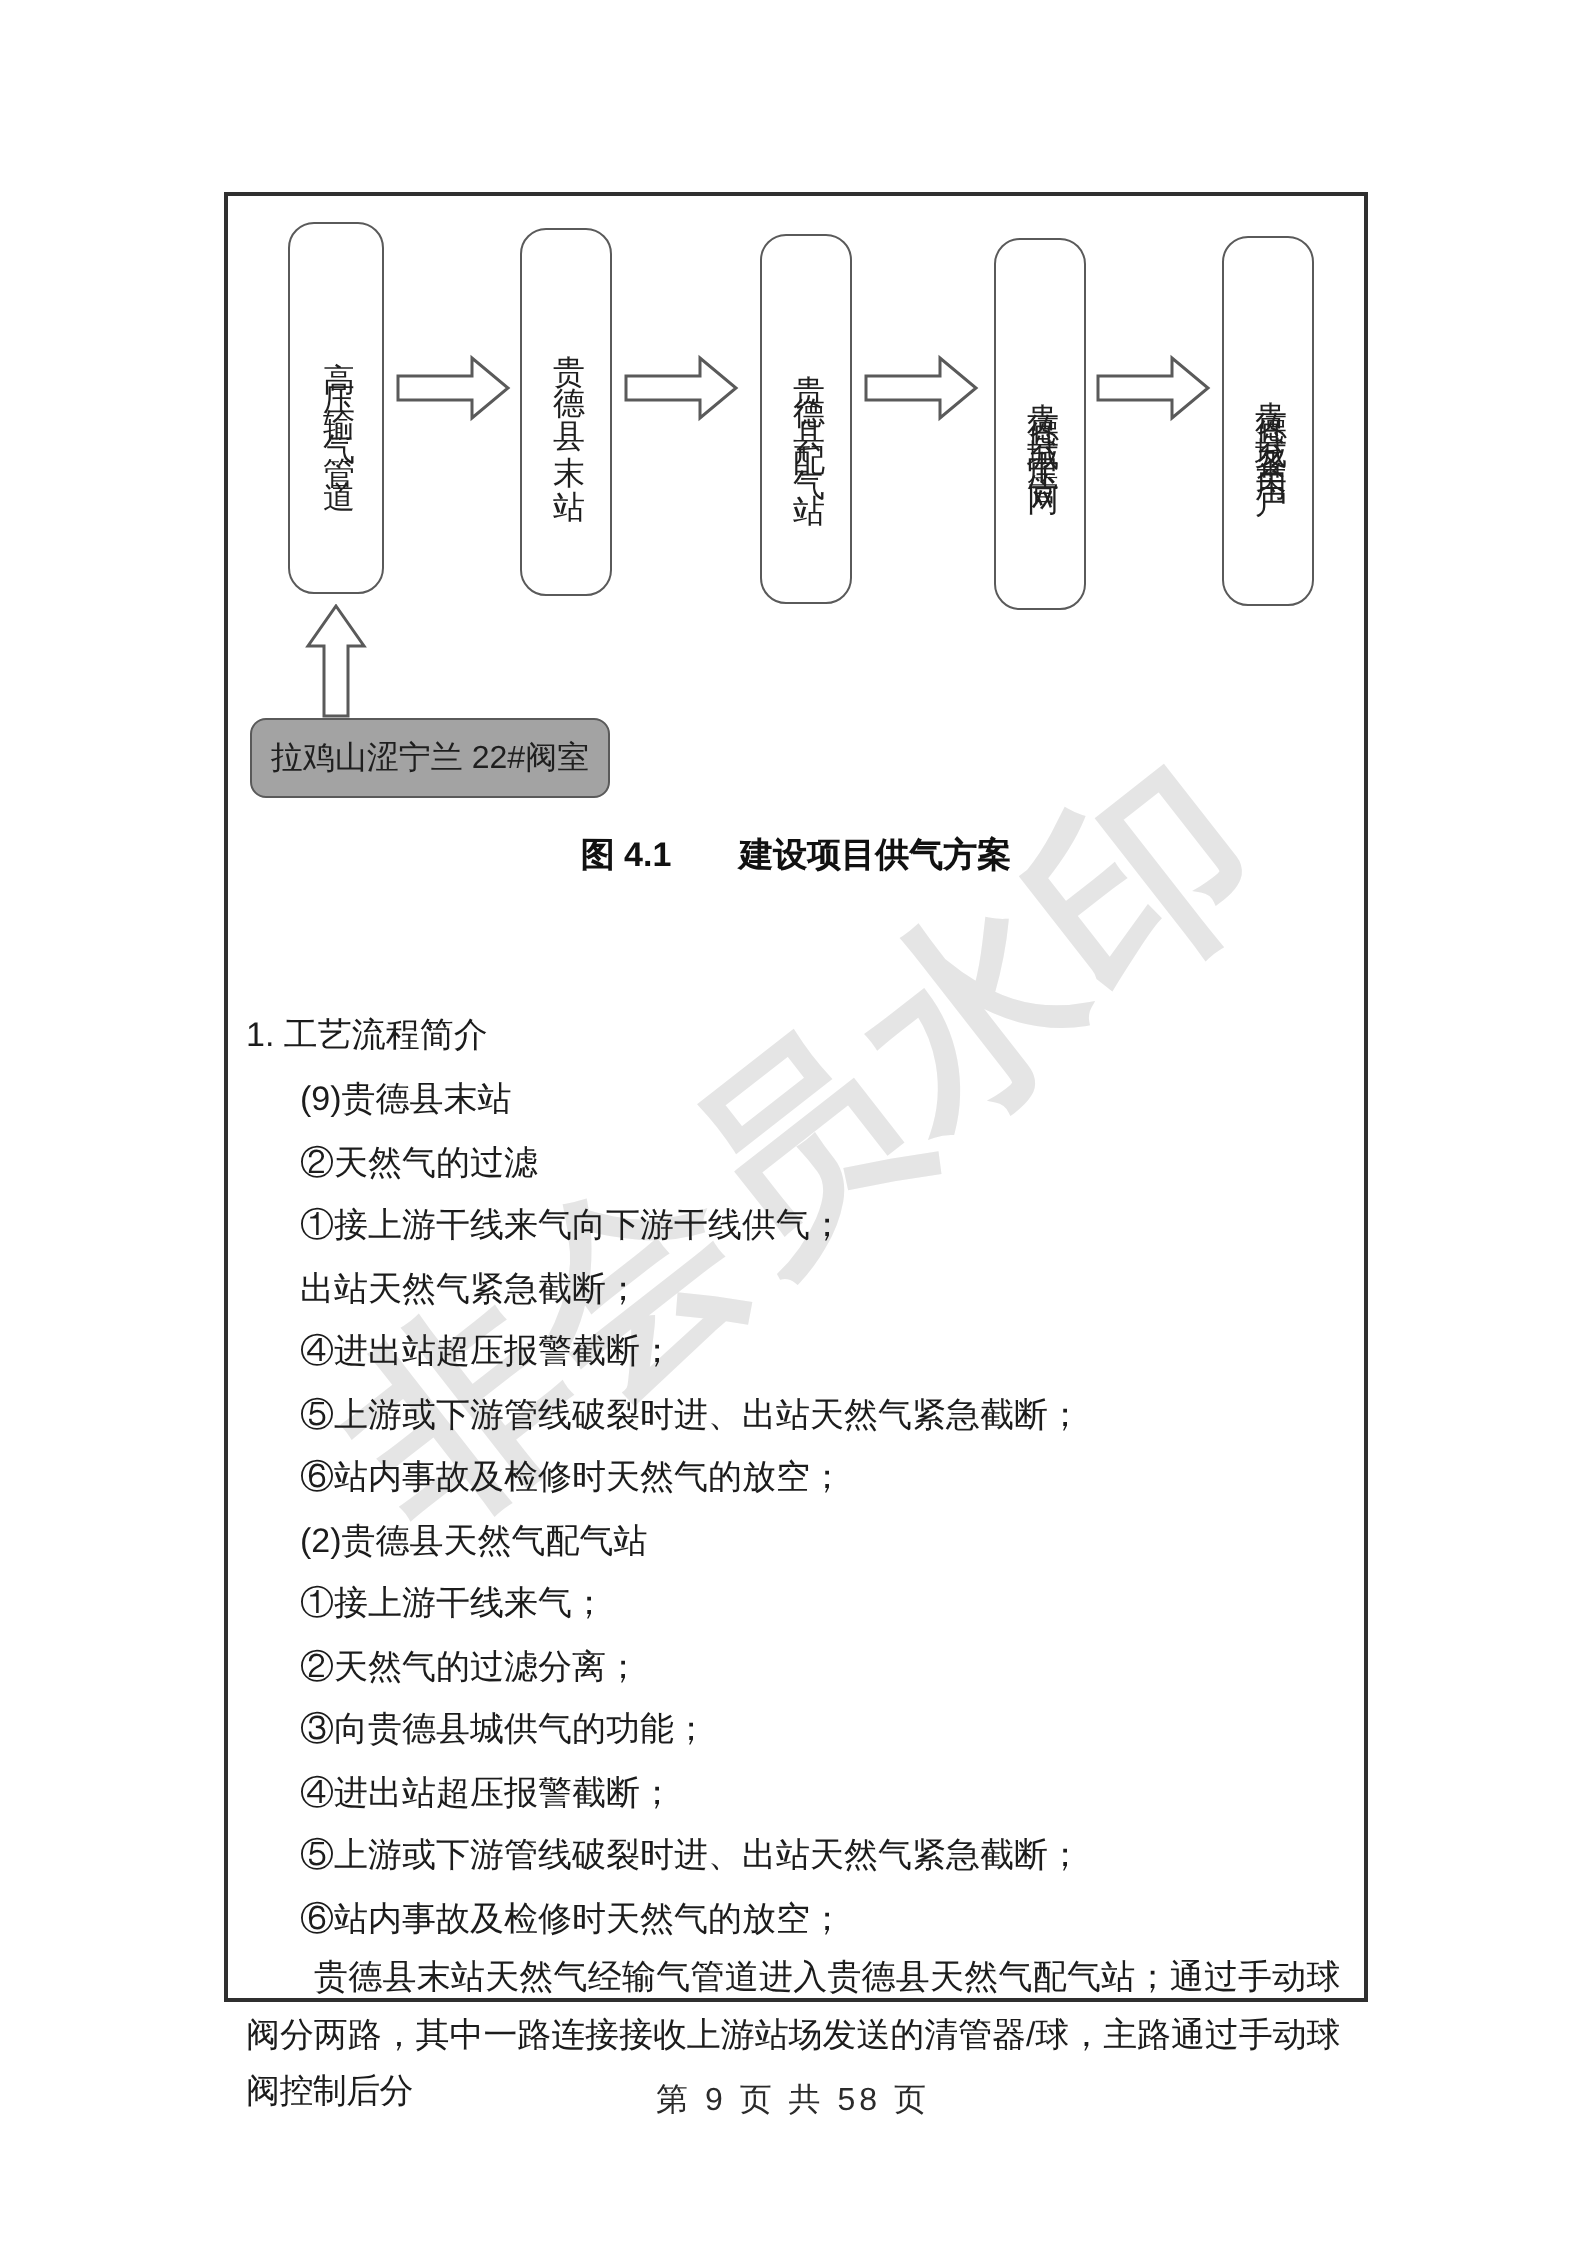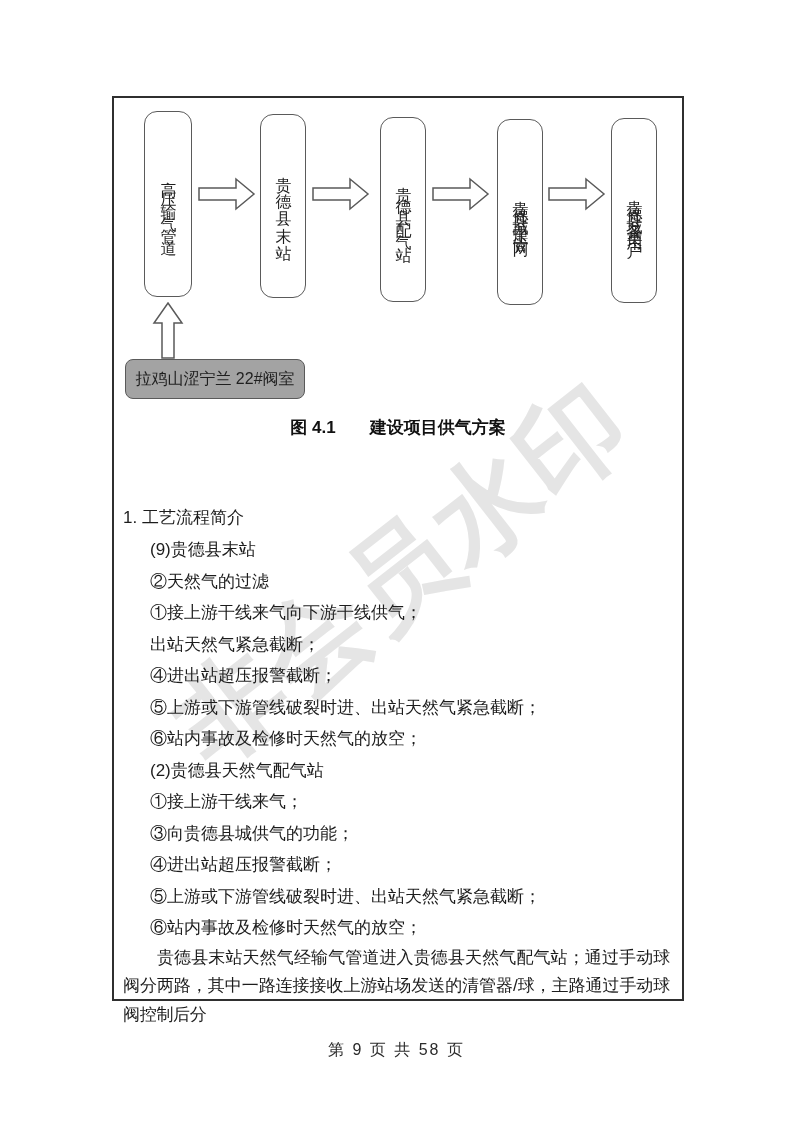--- a/index.html
+++ b/index.html
@@ -169,20 +169,21 @@
       <div class="heading">1. 工艺流程简介</div>
       <div class="ln">(9)贵德县末站</div>
       <div class="ln">②天然气的过滤</div>
       <div class="ln">①接上游干线来气向下游干线供气；</div>
       <div class="ln">出站天然气紧急截断；</div>
       <div class="ln">④进出站超压报警截断；</div>
       <div class="ln">⑤上游或下游管线破裂时进、出站天然气紧急截断；</div>
       <div class="ln">⑥站内事故及检修时天然气的放空；</div>
       <div class="ln">(2)贵德县天然气配气站</div>
       <div class="ln">①接上游干线来气；</div>
+      <div class="ln">②天然气的过滤分离；</div>
       <div class="ln">③向贵德县城供气的功能；</div>
       <div class="ln">④进出站超压报警截断；</div>
       <div class="ln">⑤上游或下游管线破裂时进、出站天然气紧急截断；</div>
       <div class="ln">⑥站内事故及检修时天然气的放空；</div>
       <p class="para">贵德县末站天然气经输气管道进入贵德县天然气配气站；通过手动球阀分两路，其中一路连接接收上游站场发送的清管器/球，主路通过手动球阀控制后分</p>
     </div>
 
   </div>
 
   <div class="footer">第 9 页 共 58 页</div>

